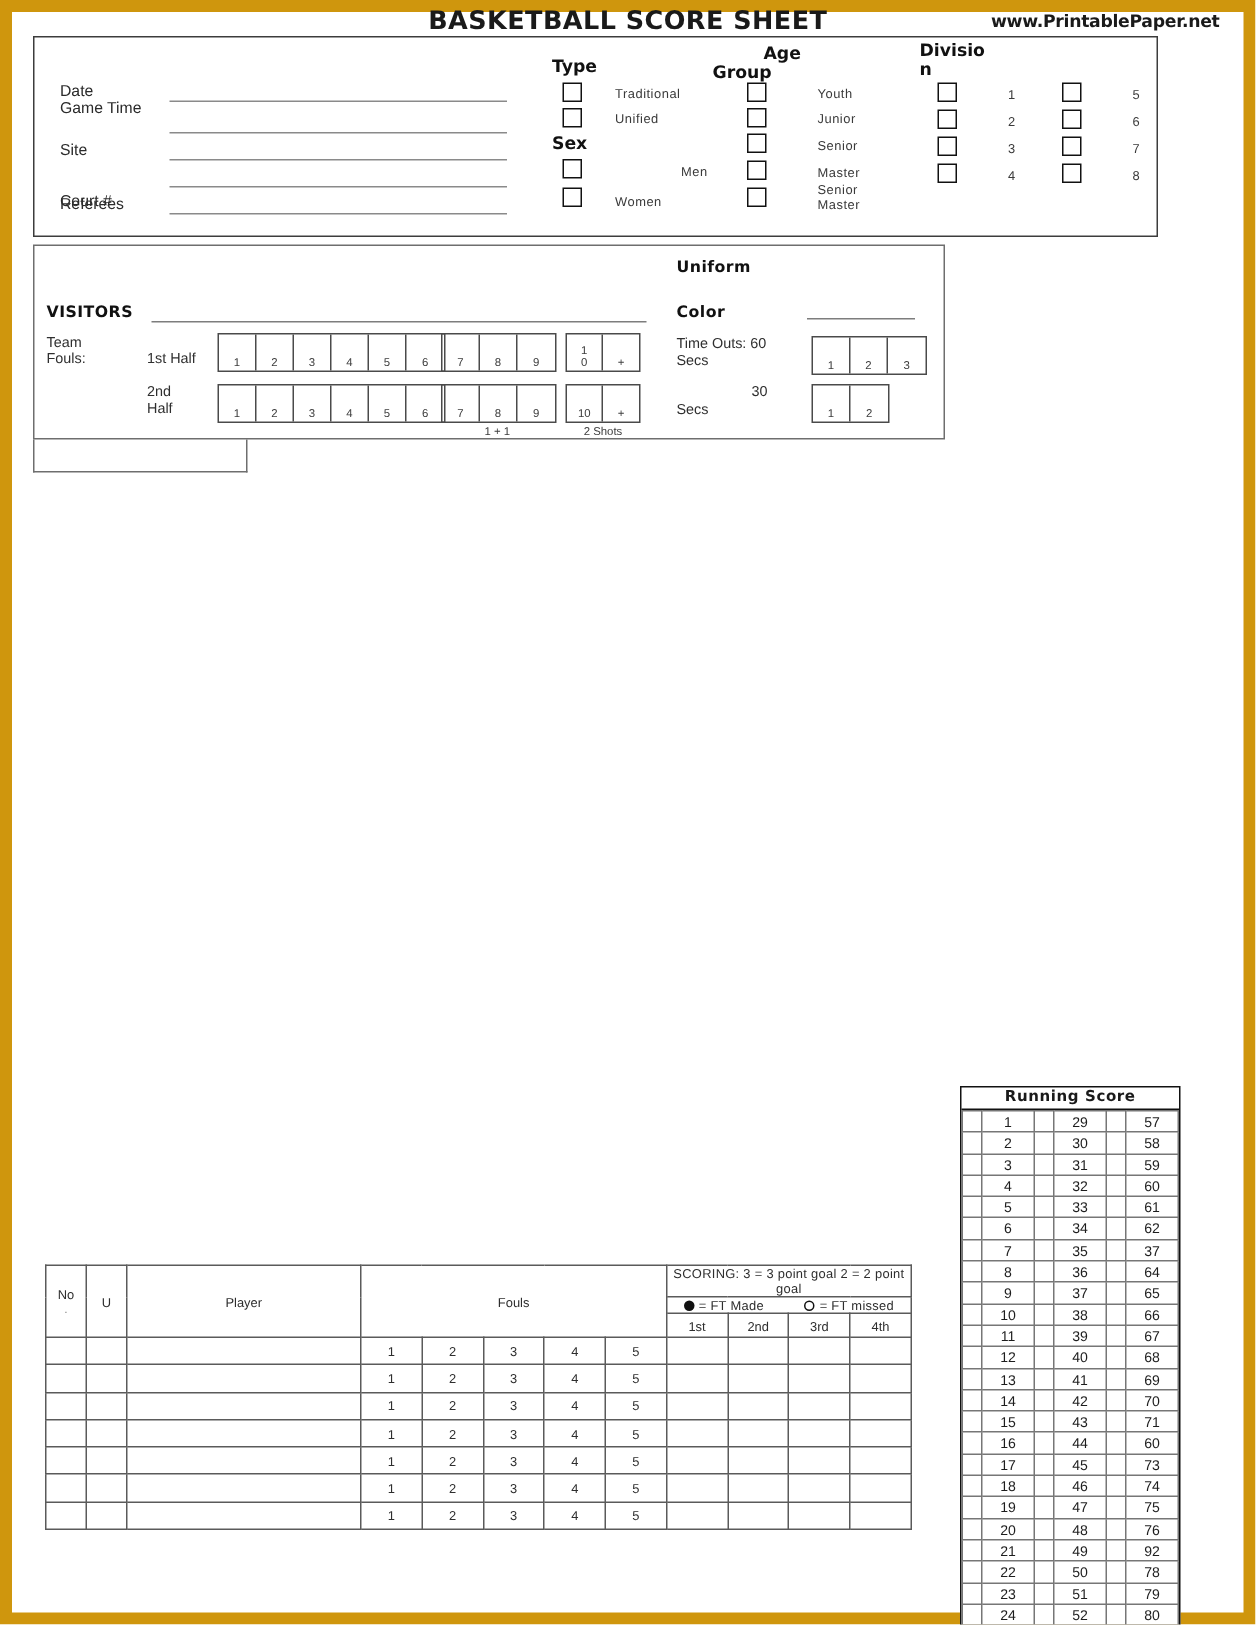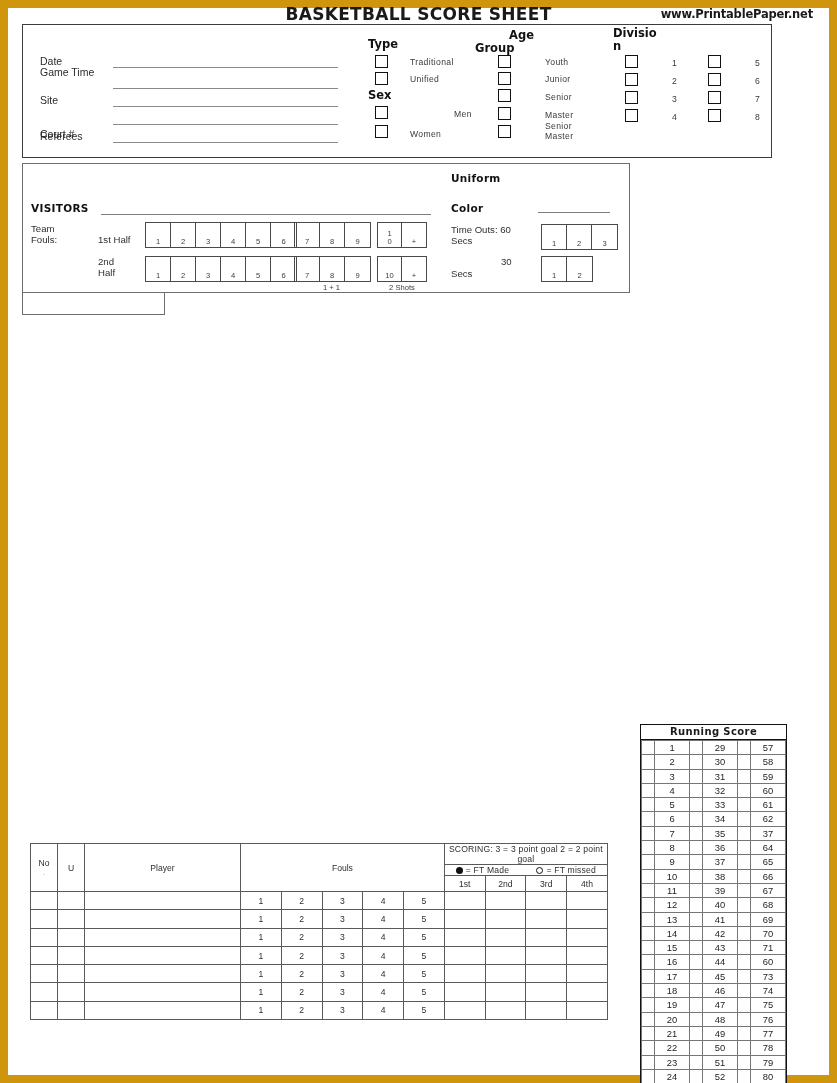--- a/index.html
+++ b/index.html
@@ -509,21 +509,21 @@
             <td class="num">48</td>
             <td class="mark"></td>
             <td class="num">76</td>
           </tr>
           <tr>
             <td class="mark"></td>
             <td class="num">21</td>
             <td class="mark"></td>
             <td class="num">49</td>
             <td class="mark"></td>
-            <td class="num">77</td>
+            <td class="num">92</td>
           </tr>
           <tr>
             <td class="mark"></td>
             <td class="num">22</td>
             <td class="mark"></td>
             <td class="num">50</td>
             <td class="mark"></td>
             <td class="num">78</td>
           </tr>
           <tr>

